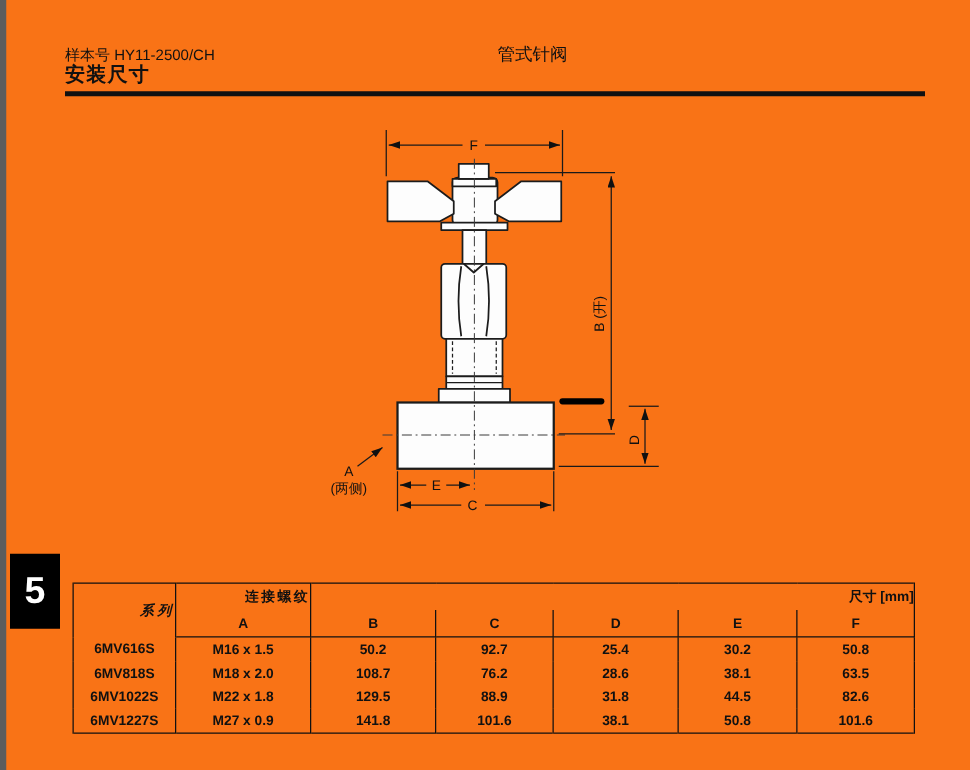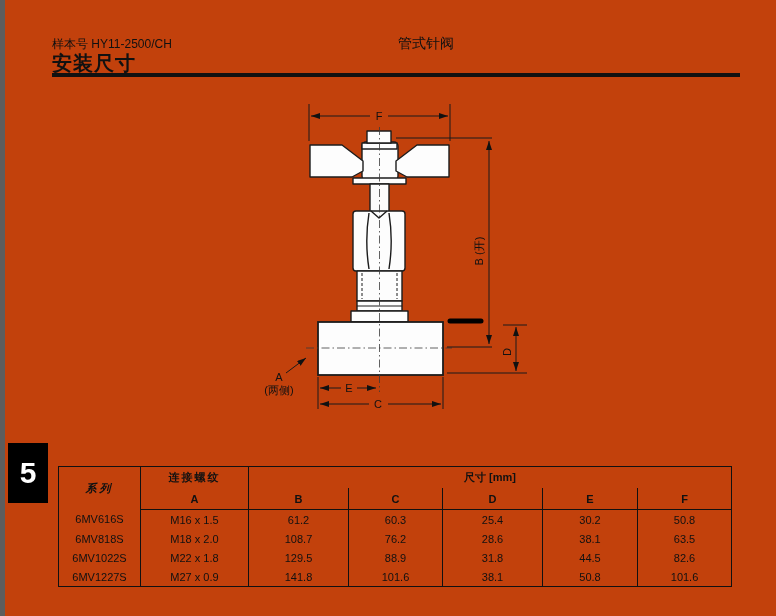--- a/index.html
+++ b/index.html
@@ -1,44 +1,44 @@
 <!DOCTYPE html>
 <html><head>
 <meta charset="utf-8">
 <style>
   html,body{margin:0;padding:0;}
   .page{
-    position:relative;width:776px;height:616px;background:#c2410c;
+    position:relative;width:776px;height:616px;background:#f97316;
     font-family:"Liberation Sans",sans-serif;color:#111;overflow:hidden;
   }
   .edge-strip{position:absolute;left:0;top:0;width:5px;height:616px;background:#5d5d5d;}
   .catalog-no{position:absolute;left:52px;top:36px;font-size:12px;}
-  .page-title{position:absolute;left:52px;top:50px;font-size:20px;font-weight:bold;letter-spacing:1px;}
+  .page-title{position:absolute;left:52px;top:50px;font-size:16px;font-weight:bold;letter-spacing:1px;}
   .right-head{position:absolute;left:398px;top:34px;font-size:14px;font-weight:normal;line-height:18px;}
   .head-rule{position:absolute;left:52px;top:73px;width:688px;height:4px;background:#111;}
   .section-tab{
     position:absolute;left:8px;top:443px;width:40px;height:60px;background:#000;
     color:#fff;font-size:30px;font-weight:bold;display:flex;align-items:center;justify-content:center;
   }
   .drawing{position:absolute;left:250px;top:92px;width:290px;height:340px;}
   .drawing text{font-family:"Liberation Sans",sans-serif;font-size:11px;fill:#111;}
   .dims-table{
     position:absolute;left:58px;top:466px;width:673px;
     border-collapse:collapse;table-layout:fixed;font-size:11px;
     border:1.5px solid #111;
   }
   .dims-table td{
     text-align:center;vertical-align:middle;padding:0;
     border-left:1px solid #111;border-right:1px solid #111;
   }
-  .dims-table tr.h1 td{height:21px;font-weight:bold;border-bottom:none;}
+  .dims-table tr.h1 td{height:21px;font-weight:bold;border-bottom:none;text-align:right;}
   .dims-table tr.h2 td{height:21px;font-weight:bold;border-top:none;border-bottom:1.5px solid #111;}
   .dims-table td.series-hd{letter-spacing:3px;font-weight:bold;border-bottom:1.5px solid #111;font-style:italic;}
   .dims-table td.thread-hd{letter-spacing:2px;}
-  .dims-table tr.dr td{height:19px;border-top:none;border-bottom:none;font-weight:normal;}
+  .dims-table tr.dr td{height:19px;border-top:none;border-bottom:none;font-weight:bold;}
 </style>
 </head>
 <body>
 
 <div class="page">
   <div class="edge-strip"></div>
 
   <div class="catalog-no">样本号 HY11-2500/CH</div>
   <div class="page-title">安装尺寸</div>
   <div class="right-head">
@@ -144,22 +144,22 @@
         <td>A</td>
         <td>B</td>
         <td>C</td>
         <td>D</td>
         <td>E</td>
         <td>F</td>
       </tr>
       <tr class="dr">
         <td>6MV616S</td>
         <td>M16 x 1.5</td>
-        <td>61.2</td>
-        <td>60.3</td>
+        <td>50.2</td>
+        <td>92.7</td>
         <td>25.4</td>
         <td>30.2</td>
         <td>50.8</td>
       </tr>
       <tr class="dr">
         <td>6MV818S</td>
         <td>M18 x 2.0</td>
         <td>108.7</td>
         <td>76.2</td>
         <td>28.6</td>

